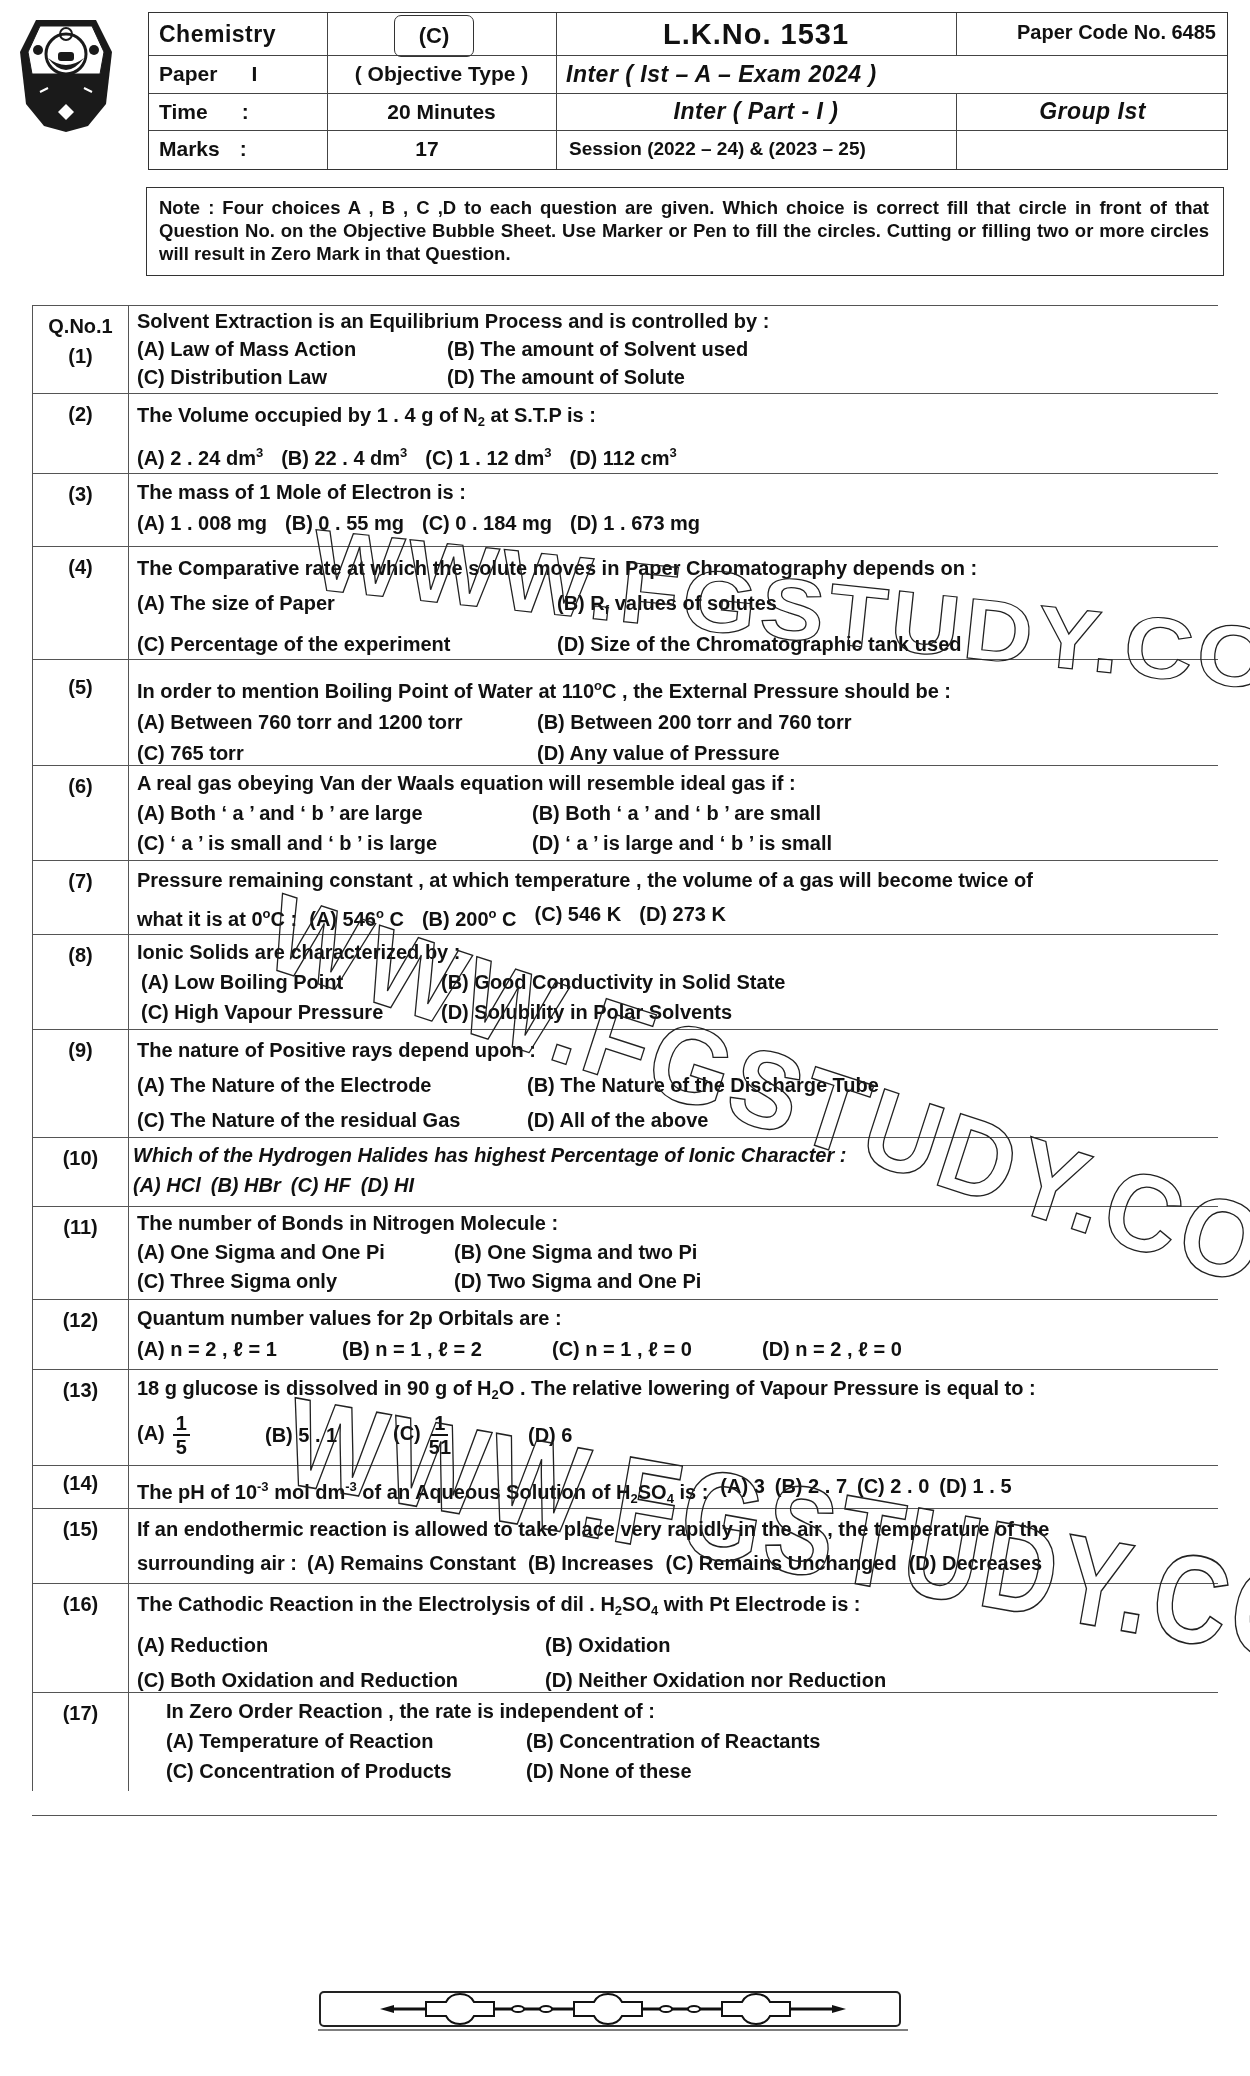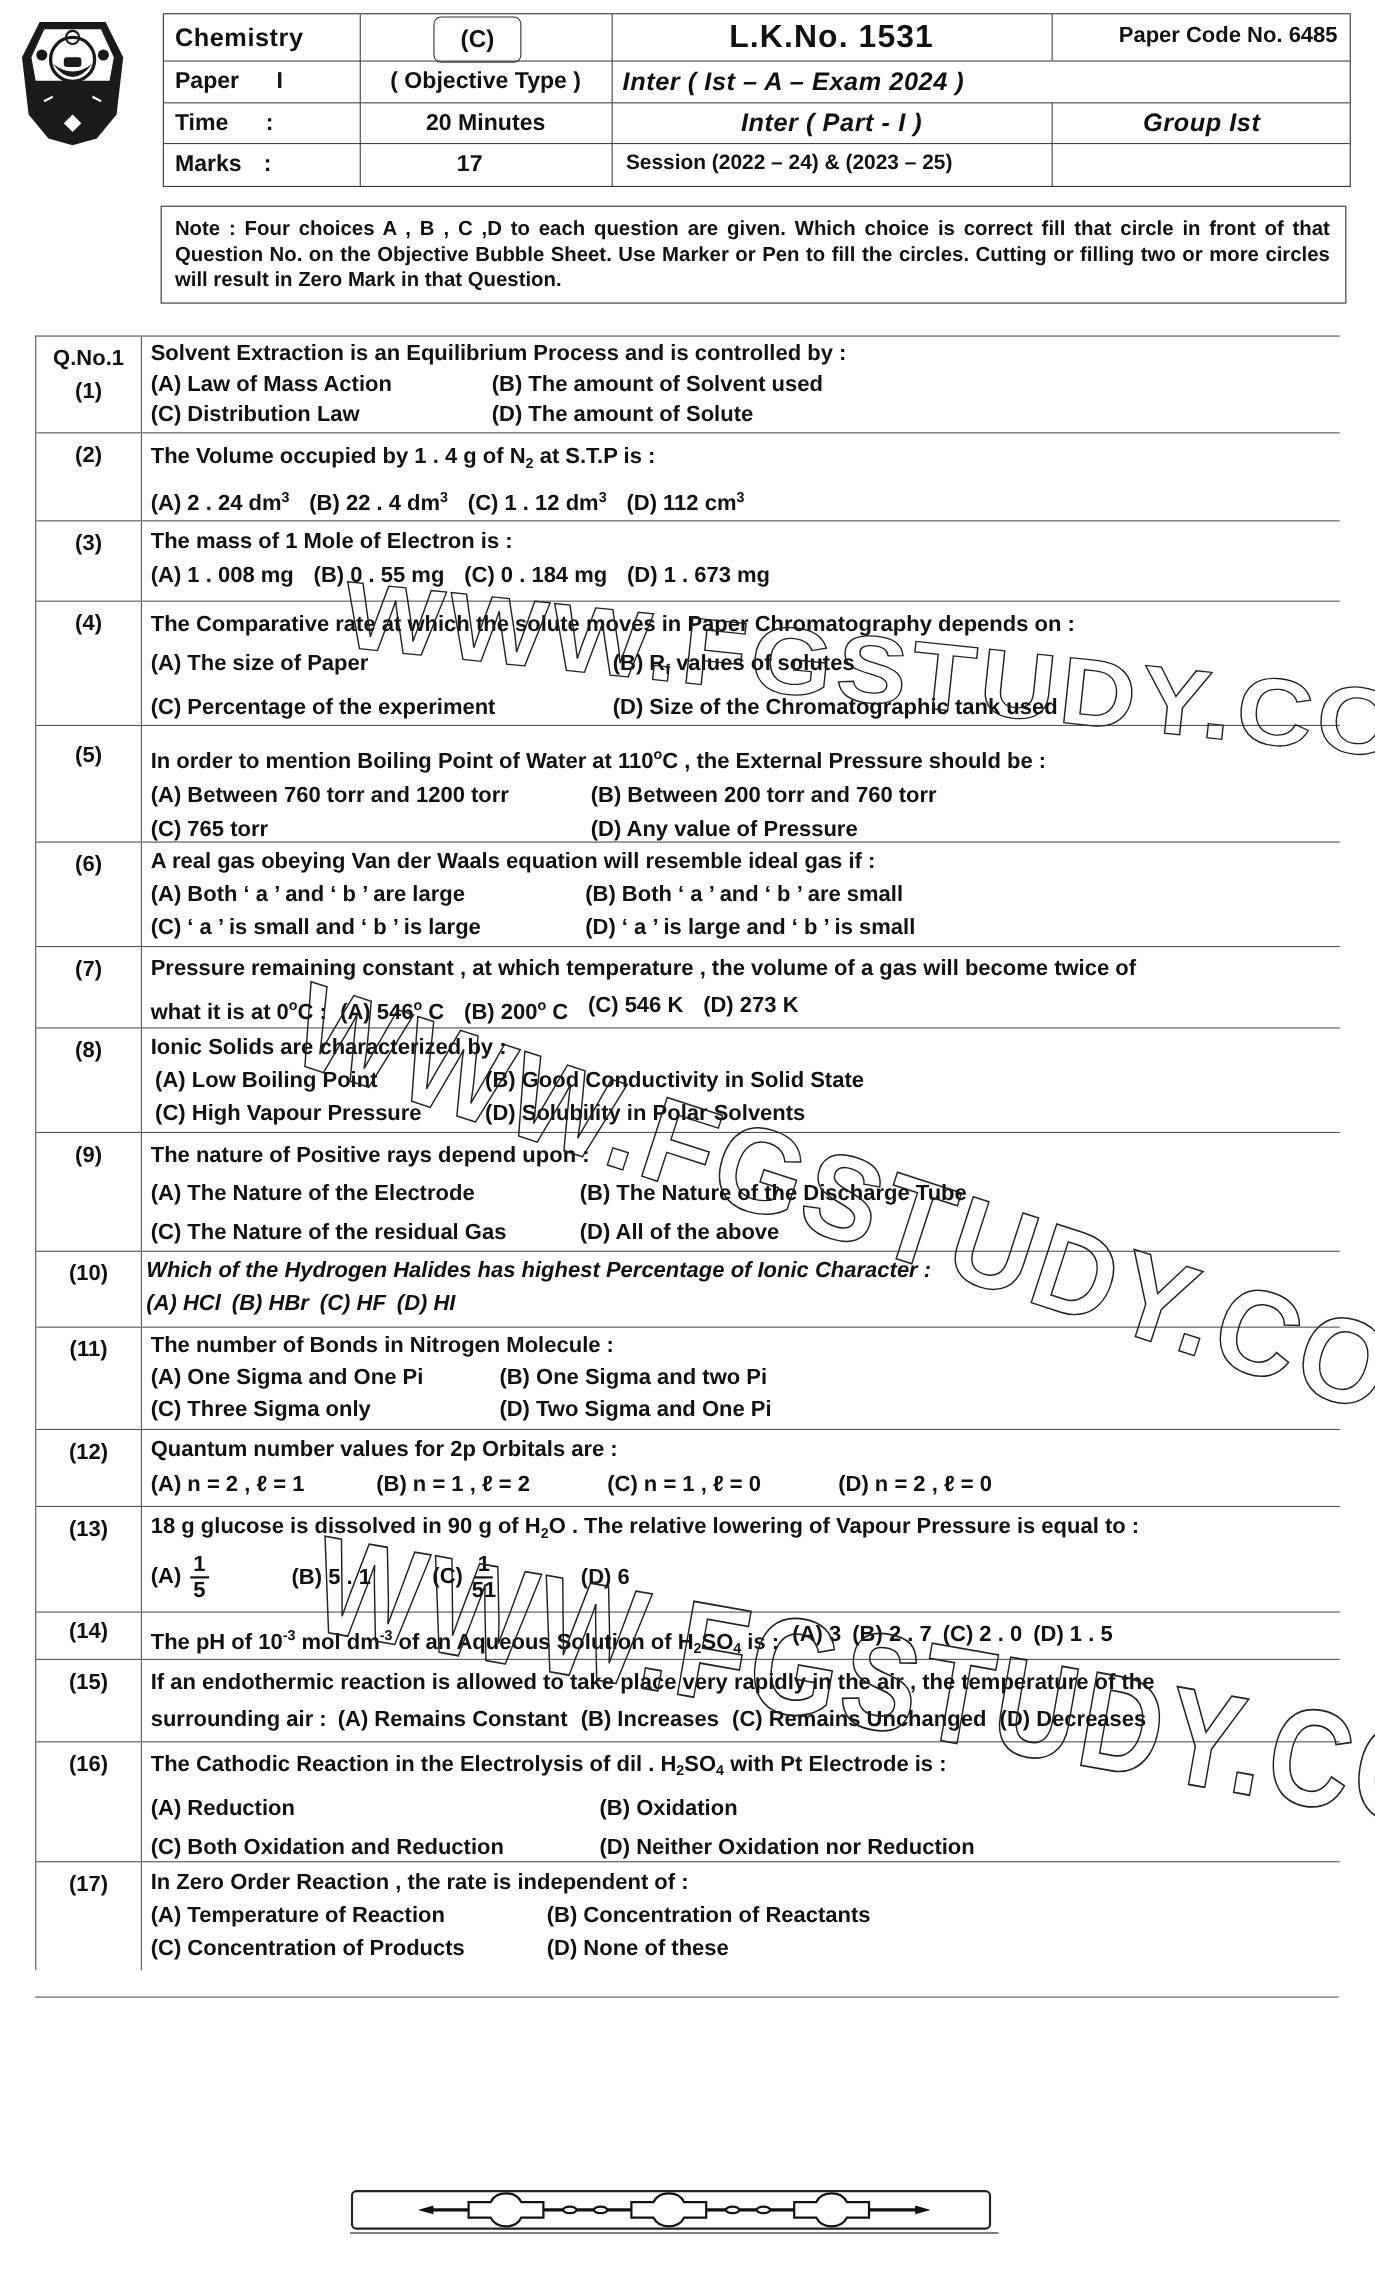--- a/index.html
+++ b/index.html
@@ -334,21 +334,21 @@
         <span class="opt" style="width:408px;">(A)  Reduction</span>
         <span class="opt">(B)  Oxidation</span>
       </div>
       <div class="opts">
         <span class="opt" style="width:408px;">(C)  Both Oxidation  and Reduction</span>
         <span class="opt">(D)  Neither Oxidation nor Reduction</span>
       </div>
     </div>
   </div>
 
-  <div class="qrow" style="height:98px; border-bottom:none;">
+  <div class="qrow" style="height:98px; border-bottom:none;gap:29px;">
     <div class="qno">(17)</div>
     <div class="qbody" style="padding-top:3px; line-height:30px;">
       <div class="stem">In Zero Order Reaction , the rate is independent of   :</div>
       <div class="opts">
         <span class="opt" style="width:360px;">(A) Temperature of Reaction</span>
         <span class="opt">(B)  Concentration of Reactants</span>
       </div>
       <div class="opts">
         <span class="opt" style="width:360px;">(C) Concentration of Products</span>
         <span class="opt">(D)  None of these</span>

